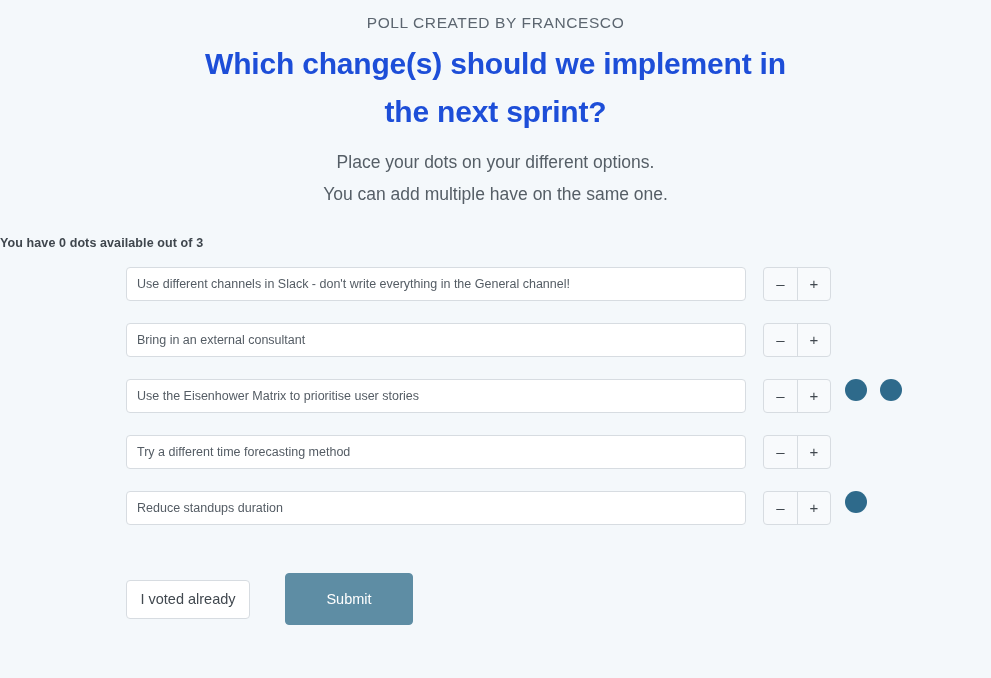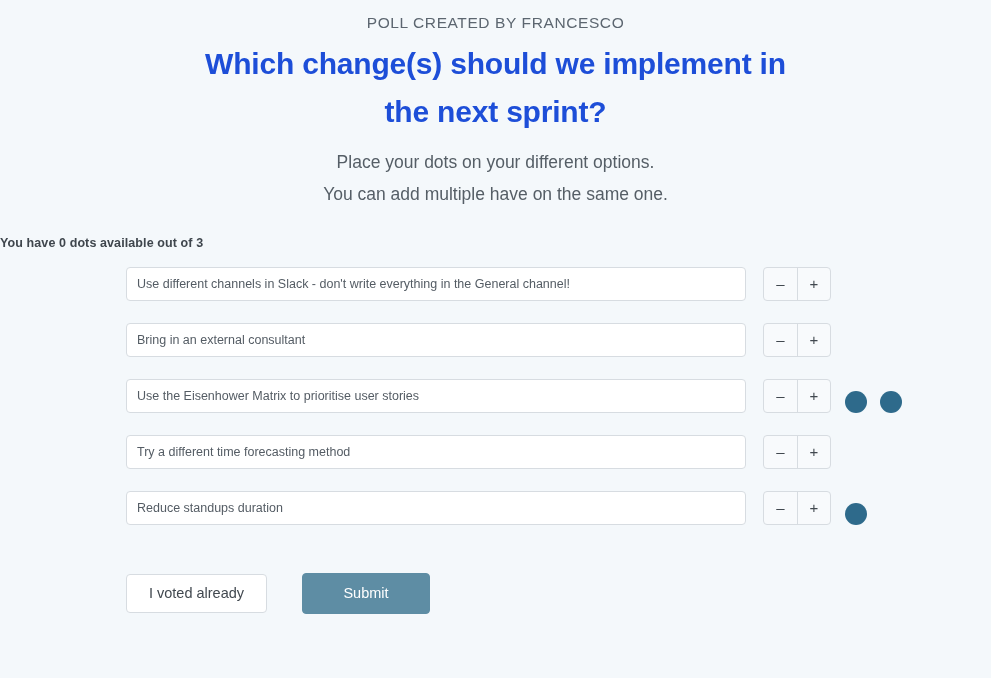--- a/index.html
+++ b/index.html
@@ -66,21 +66,21 @@
     letter-spacing: 0.1px;
   }
 
   
   .options {
     margin-top: 17px;
     padding-left: 126px;
   }
   .option-row {
     display: flex;
-    align-items: flex-end;
+    align-items: flex-start;
     height: 34px;
     margin-bottom: 22px;
     border-radius: 7px;
   }
   .option-input {
     width: 620px;
     height: 34px;
     background: #ffffff;
     border: 1px solid #d7dce1;
     border-radius: 4px;
@@ -133,37 +133,37 @@
   }
 
   
   .actions {
     margin-top: 48px;
     padding-left: 126px;
     display: flex;
     align-items: center;
   }
   .btn-voted {
-    width: 141px;
+    width: 124px;
     height: 39px;
     background: #ffffff;
     border: 1px solid #d7dce1;
     border-radius: 4px;
     font-family: "Liberation Sans", sans-serif;
     font-size: 14.5px;
     color: #41484f;
     cursor: pointer;
     line-height: 37px;
     text-align: center;
     padding: 0;
   }
   .btn-submit {
     margin-left: 35px;
     width: 128px;
-    height: 41px;
+    height: 52px;
     background: #5e8da4;
     border: 1px solid #5e8da4;
     border-radius: 4px;
     font-family: "Liberation Sans", sans-serif;
     font-size: 14.5px;
     color: #ffffff;
     cursor: pointer;
     line-height: 37px;
     text-align: center;
     padding: 0;

